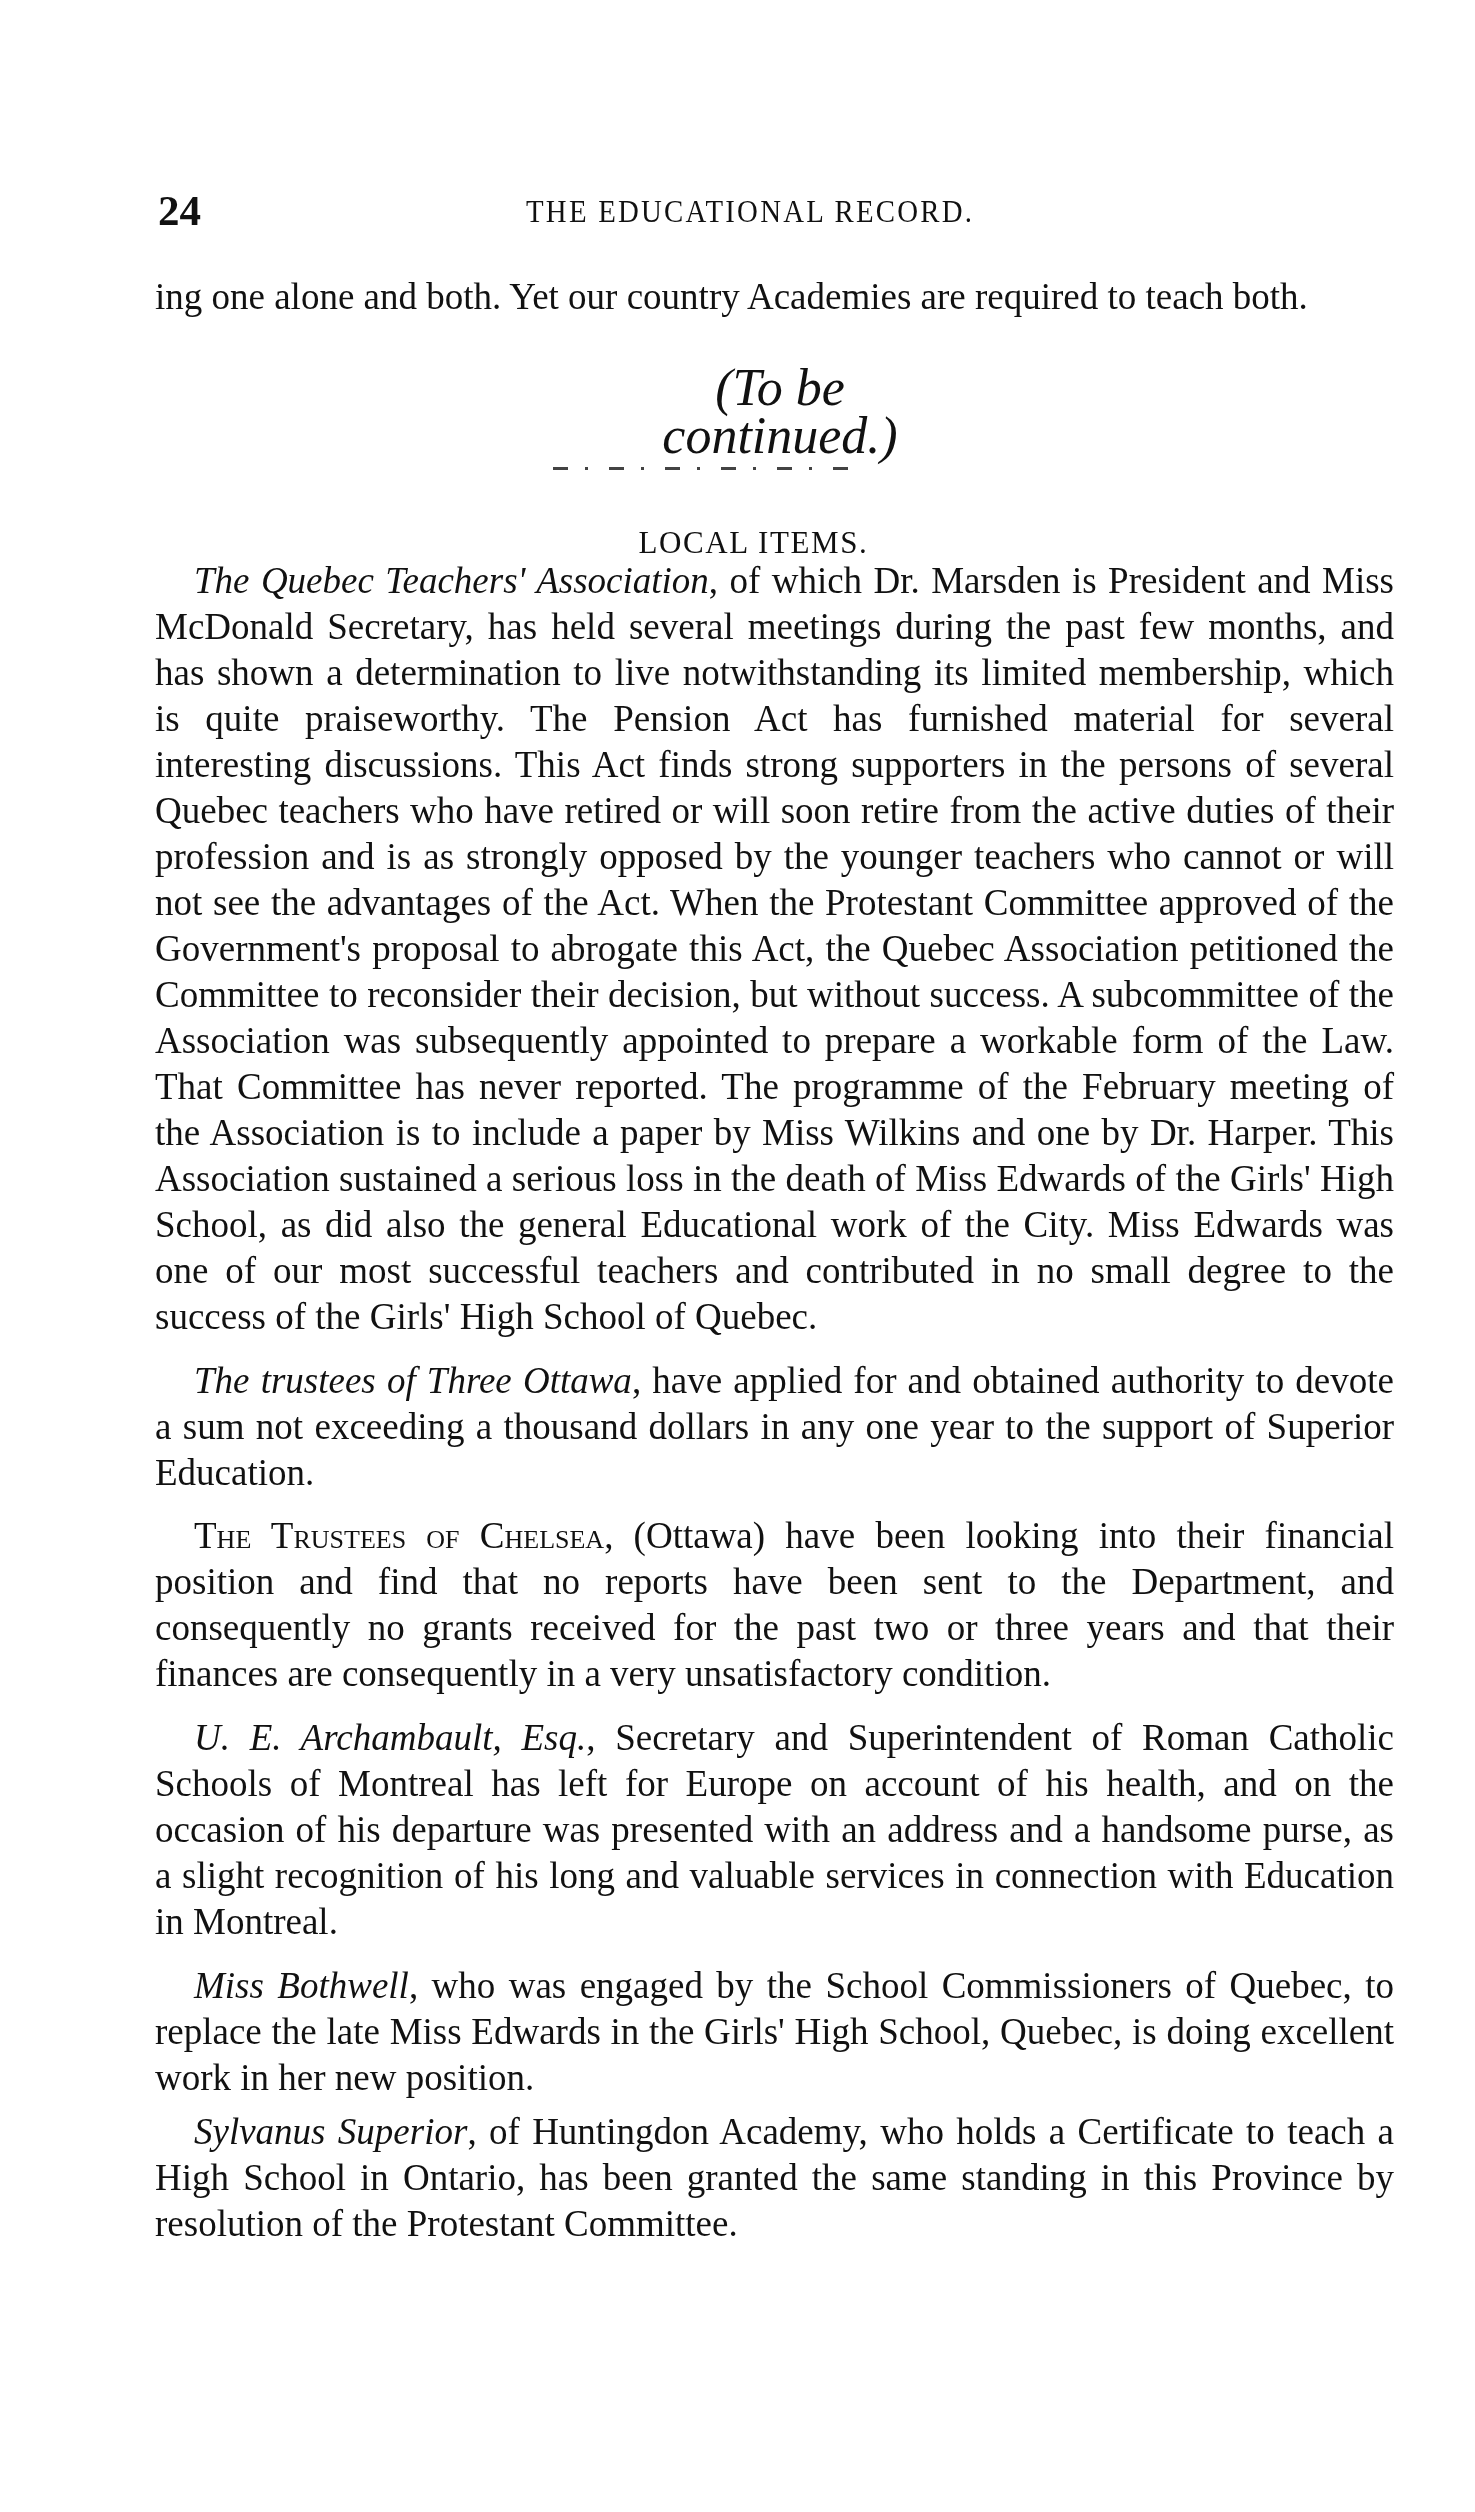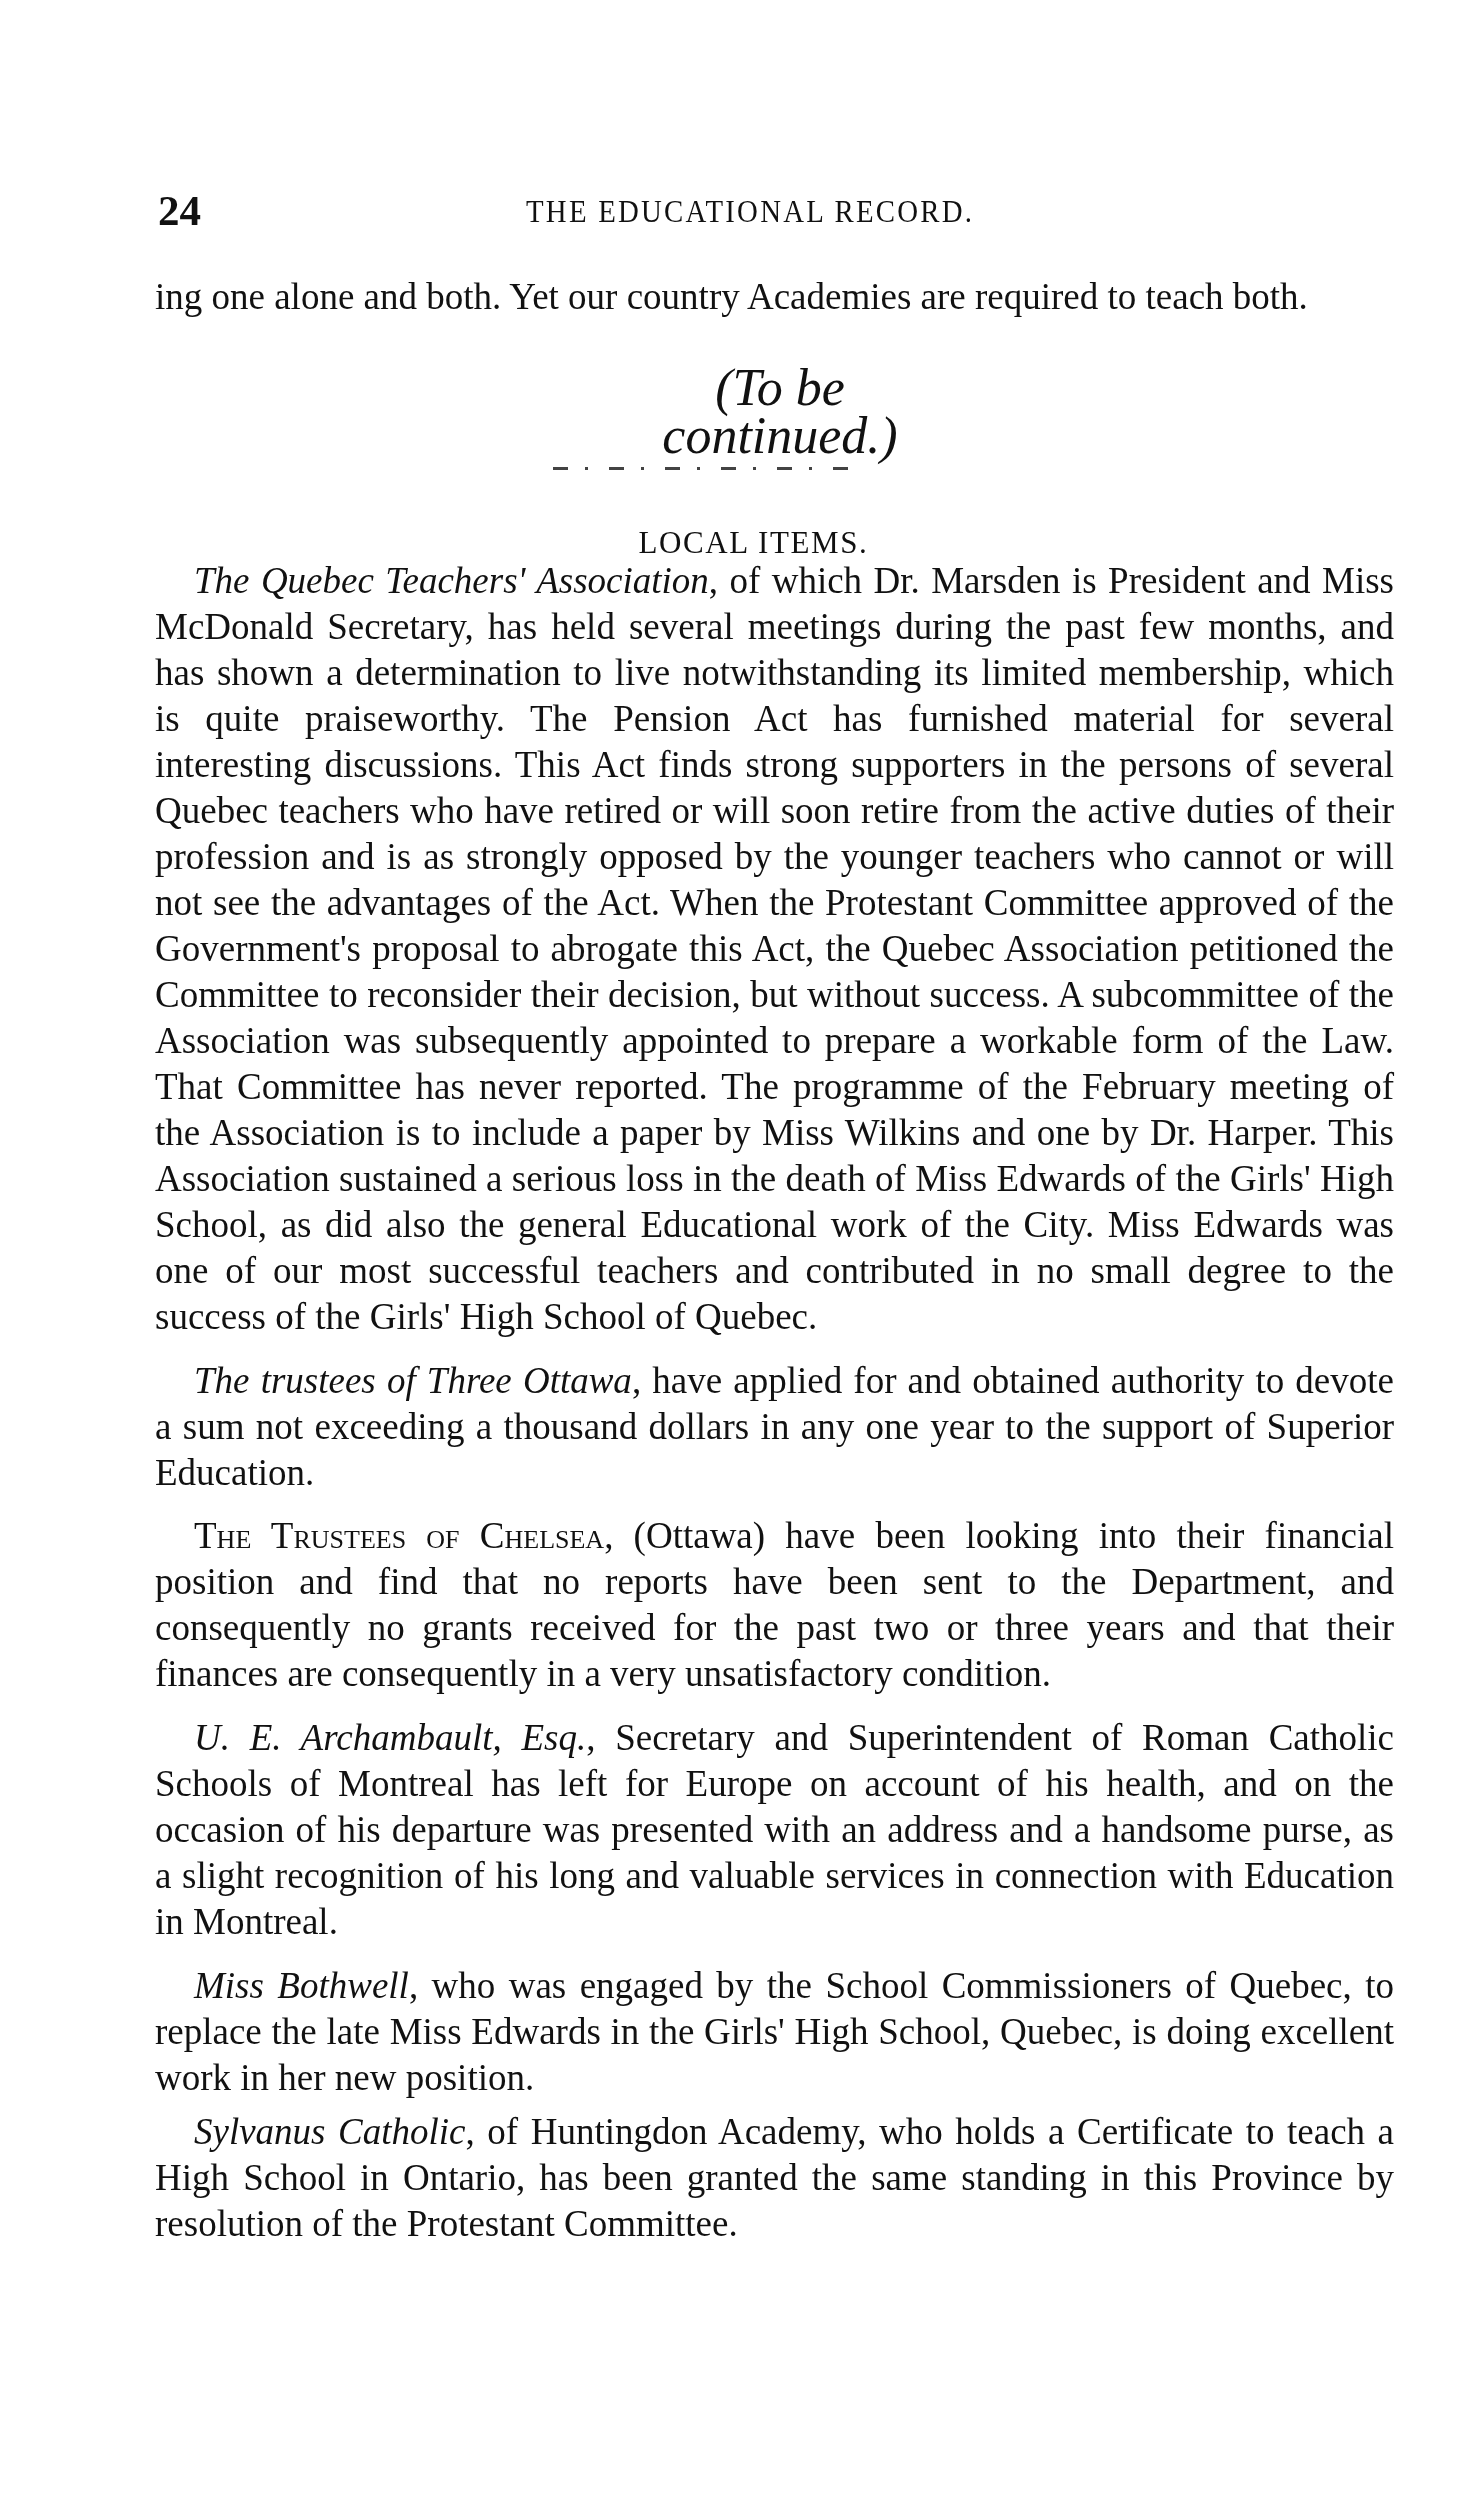--- a/index.html
+++ b/index.html
@@ -57,17 +57,17 @@
   <div class="rule"></div>
 
   <div class="section-title">LOCAL ITEMS.</div>
 
   <div class="column items">
     <p><em>The Quebec Teachers' Association</em><span>, of which Dr. Marsden is President and Miss McDonald Secretary, has held several meetings during the past few months, and has shown a determination to live notwithstanding its limited membership, which is quite praiseworthy.  The Pension Act has furnished material for several interesting discussions.  This Act finds strong supporters in the persons of several Quebec teachers who have retired or will soon retire from the active duties of their profession and is as strongly opposed by the younger teachers who cannot or will not see the advantages of the Act.  When the Protestant Committee approved of the Government's proposal to abrogate this Act, the Quebec Association petitioned the Committee to reconsider their decision, but without success.  A subcommittee of the Association was subsequently appointed to prepare a workable form of the Law.  That Committee has never reported.  The programme of the February meeting of the Association is to include a paper by Miss Wilkins and one by Dr. Harper.  This Association sustained a serious loss in the death of Miss Edwards of the Girls' High School, as did also the general Educational work of the City.  Miss Edwards was one of our most successful teachers and contributed in no small degree to the success of the Girls' High School of Quebec.</span></p>
     <p><em>The trustees of Three Ottawa</em><span>, have applied for and obtained authority to devote a sum not exceeding a thousand dollars in any one year to the support of Superior Education.</span></p>
     <p><span class="sc">The Trustees of Chelsea</span><span>, (Ottawa) have been looking into their financial position and find that no reports have been sent to the Department, and consequently no grants received for the past two or three years and that their finances are consequently in a very unsatisfactory condition.</span></p>
     <p><em>U. E. Archambault, Esq.</em><span>, Secretary and Superintendent of Roman Catholic Schools of Montreal has left for Europe on account of his health, and on the occasion of his departure was presented with an address and a handsome purse, as a slight recognition of his long and valuable services in connection with Education in Montreal.</span></p>
     <p><em>Miss Bothwell</em><span>, who was engaged by the School Commissioners of Quebec, to replace the late Miss Edwards in the Girls' High School, Quebec, is doing excellent work in her new position.</span></p>
-    <p class="tight"><em>Sylvanus Catholic</em><span>, of Huntingdon Academy, who holds a Certificate to teach a High School in Ontario, has been granted the same standing in this Province by resolution of the Protestant Committee.</span></p>
+    <p class="tight"><em>Sylvanus Superior</em><span>, of Huntingdon Academy, who holds a Certificate to teach a High School in Ontario, has been granted the same standing in this Province by resolution of the Protestant Committee.</span></p>
   </div>
 
 </div>
 
 
 </body></html>

